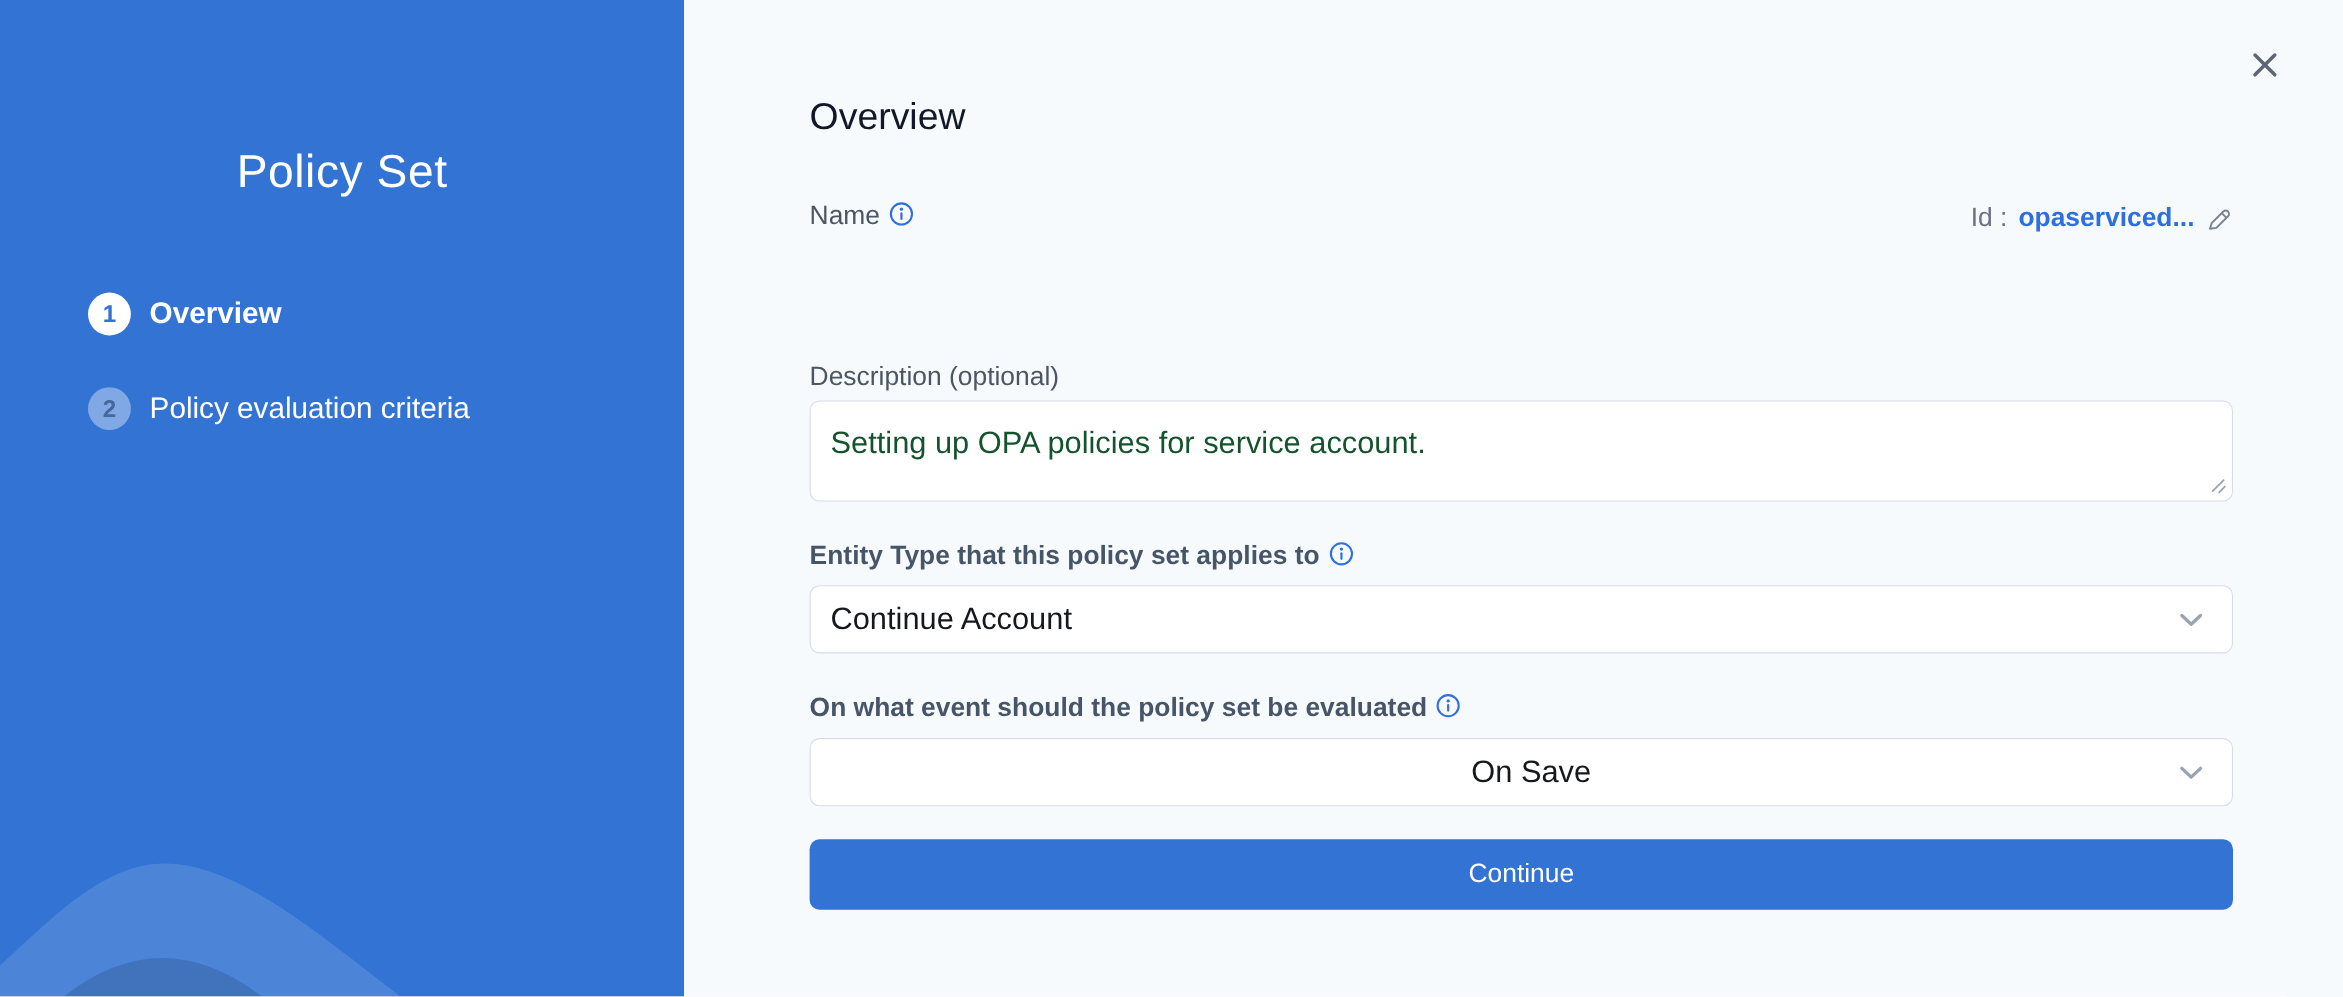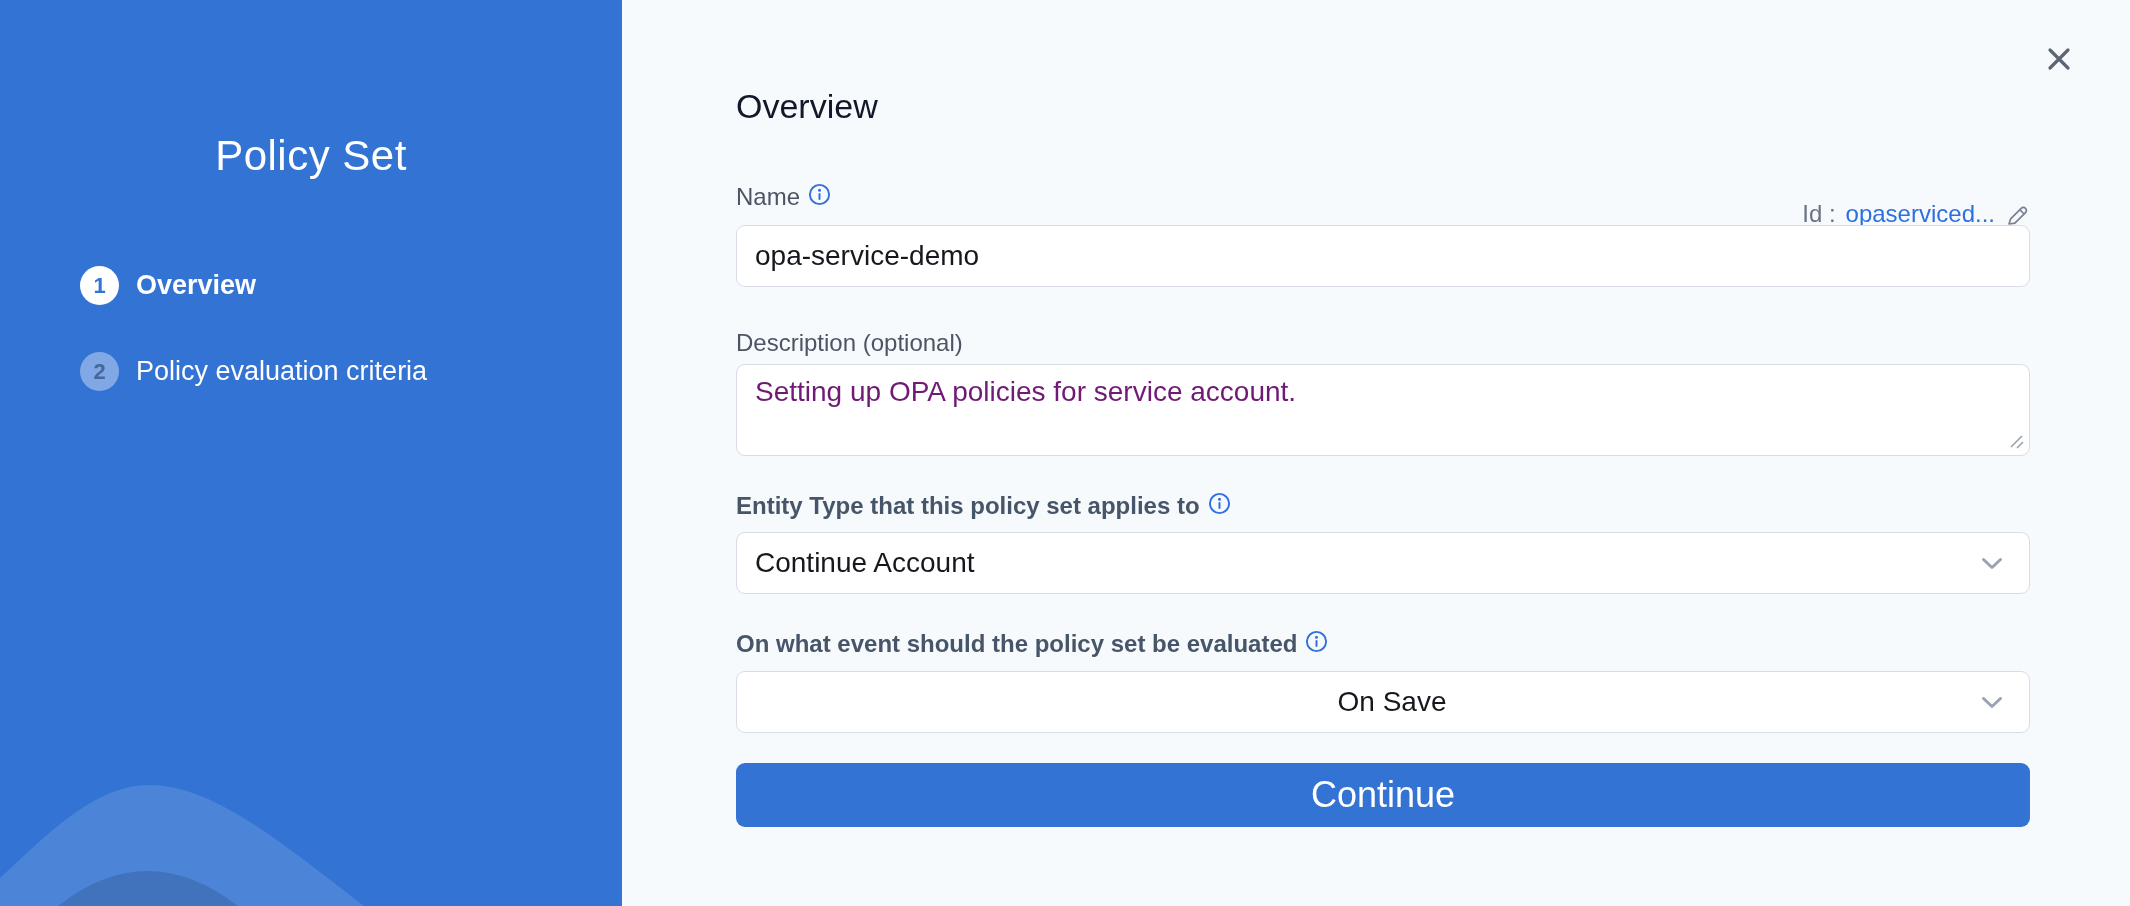--- a/index.html
+++ b/index.html
@@ -53,55 +53,55 @@
   .name-row { top:182px; left:114px; }
   .desc-row { top:328px; left:114px; }
   .entity-row { top:491px; left:114px; }
   .event-row { top:629px; left:114px; }
 
   .id-row {
     position:absolute; top:184px; right:100px;
     display:flex; align-items:flex-end; gap:10px;
   }
   .id-label { font-size:24px; color:#6b7280; font-weight:500; }
-  .id-link { font-size:24px; color:#2d6fe1; font-weight:400; text-decoration:none; cursor:pointer;margin-top:16px; }
+  .id-link { font-size:24px; color:#2d6fe1; font-weight:700; text-decoration:none; cursor:pointer; }
   .edit-btn { background:none; border:none; padding:0; cursor:pointer; display:flex; }
 
   .text-input {
     position:absolute; left:114px; width:1294px; height:62px;
     background:#ffffff; border:1px solid #d7dce6; border-radius:9px;
     font-family:"Liberation Sans", sans-serif;
     font-size:28px; color:#16181d; padding:0 18px; outline:none;
   }
   .name-input { top:225px; }
 
   .textarea-wrap { position:absolute; top:364px; left:114px; width:1294px; height:92px; }
   .desc-textarea {
     width:100%; height:100%; background:#ffffff;
     border:1px solid #d7dce6; border-radius:9px;
     font-family:"Liberation Sans", sans-serif;
-    font-size:28px; color:#701a75; padding:11px 18px;
+    font-size:28px; color:#14532d; padding:22px 18px;
     resize:none; outline:none; line-height:32px;
   }
   .resize-handle { position:absolute; right:5px; bottom:6px; pointer-events:none; }
 
   .select-box {
     position:absolute; left:114px; width:1294px; height:62px;
     background:#ffffff; border:1px solid #d7dce6; border-radius:9px;
     display:flex; align-items:center; cursor:pointer;
   }
   .select-box .select-value { font-size:28px; color:#16181d; padding-left:18px; }
   .select-box .chevron { position:absolute; right:26px; top:50%; margin-top:-6px; }
   .entity-select { top:532px; }
   .event-select { top:671px;justify-content:center; }
 
   .continue-btn {
     position:absolute; top:763px; left:114px; width:1294px; height:64px;
     background:#3273d4; border:none; border-radius:9px; cursor:pointer;
-    color:#ffffff; font-size:36px; font-weight:500;
+    color:#ffffff; font-size:24px; font-weight:500;
     font-family:"Liberation Sans", sans-serif;
     display:flex; align-items:center; justify-content:center;
   }
 </style>
 </head>
 <body>
 
 <div class="app">
 
   <aside class="sidebar">
@@ -148,21 +148,20 @@
       <span class="id-label">Id :</span>
       <a class="id-link">opaserviced...</a>
       <button class="edit-btn">
         <svg width="25" height="25" viewBox="0 0 25 25">
           <path d="M4 21 L5.6 15.9 L16.2 5.3 C17.4 4.1 19.3 4.1 20.5 5.3 C21.7 6.5 21.7 8.4 20.5 9.6 L9.9 20.2 L4 21 Z" stroke="#78818f" stroke-width="1.7" fill="none" stroke-linejoin="round"></path>
           <path d="M14.8 6.7 L19.1 11" stroke="#78818f" stroke-width="1.7" fill="none"></path>
         </svg>
       </button>
     </div>
 
-    <input class="text-input name-input" type="text" value="opa-service-demo" style="">
 
     <div class="label-row desc-row">
       <span class="field-label">Description (optional)</span>
     </div>
     <div class="textarea-wrap">
       <textarea class="desc-textarea" style="">Setting up OPA policies for service account.</textarea>
       <svg class="resize-handle" width="16" height="16" viewBox="0 0 16 16">
         <path d="M2 13 L13 2 M8 14 L14 8" stroke="#9aa3b2" stroke-width="1.6" fill="none"></path>
       </svg>
     </div>

